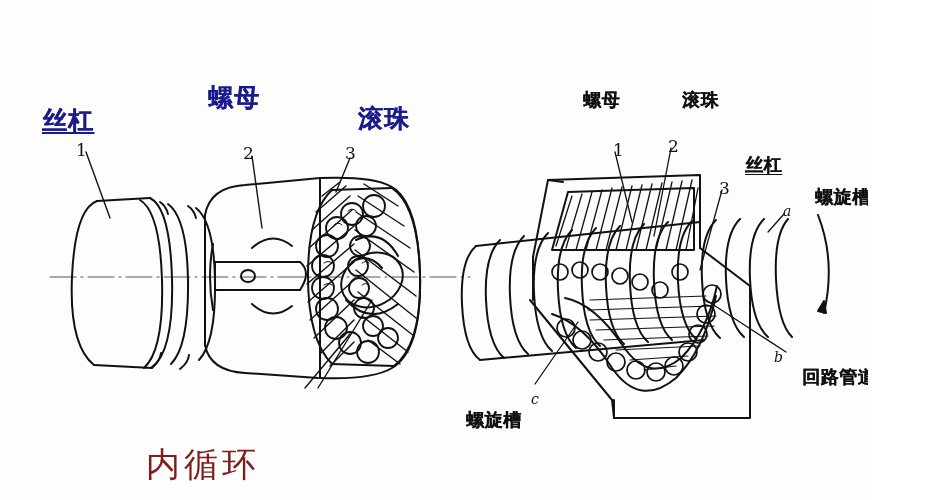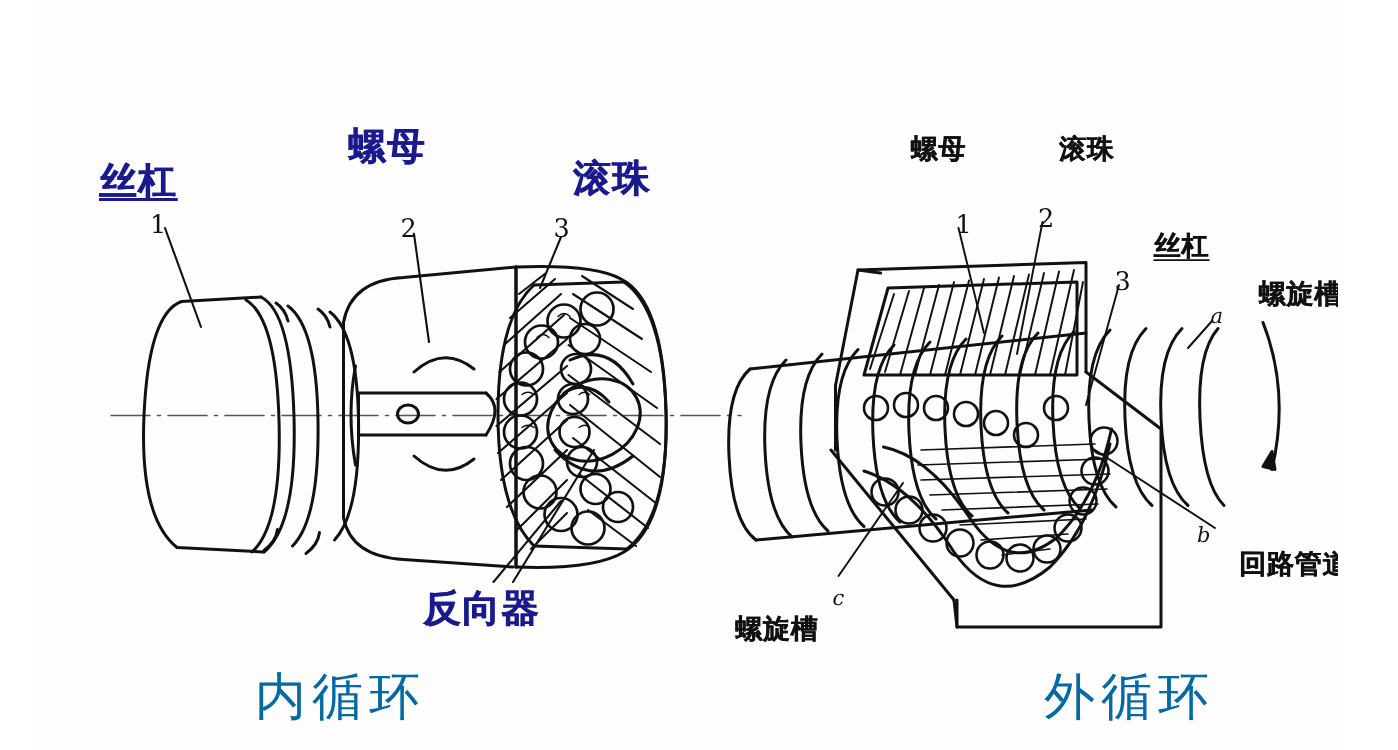--- a/index.html
+++ b/index.html
@@ -7,21 +7,20 @@
     margin: 0; padding: 0;
     background: #ffffff;
     font-family: "DejaVu Sans", "Liberation Sans", sans-serif;
   }
   #root {
     position: relative;
     width: 868px;
     height: 500px;
     background: #fdfdfd;
     overflow: hidden;
-    margin-left: 24px;
   }
   .lbl {
     position: absolute;
     white-space: nowrap;
     line-height: 1;
     font-weight: 700;
   }
   .lbl-blue {
     color: #1a1a8c;
     font-size: 25px;
@@ -29,21 +28,21 @@
     text-shadow: 0.5px 0 0 #1a1a8c;
   }
   .lbl-black {
     color: #101010;
     font-size: 18px;
     letter-spacing: 0.5px;
     text-shadow: 0.4px 0 0 #101010;
   }
   .caption {
     position: absolute;
-    color: #0369a1;
+    color: #7f1d1d;
     font-family: "DejaVu Serif", "Liberation Serif", serif;
     font-size: 34px;
     font-weight: 400;
     letter-spacing: 4px;
     white-space: nowrap;
   }
   .numtag {
     position: absolute;
     color: #111;
     font-family: "DejaVu Serif", "Liberation Serif", serif;
@@ -295,21 +294,20 @@
       </g>
     </g>
   </svg>
 
   <div class="lbl lbl-blue underline-txt" style="left:42px; top:108px;">丝杠</div>
 
   <div class="lbl lbl-blue" style="left:208px; top:85px;">螺母</div>
 
   <div class="lbl lbl-blue" style="left:358px; top:106px;">滚珠</div>
 
-  <div class="lbl lbl-blue" style="left:258px; top:393px;">反向器</div>
 
   <div class="numtag" style="left:76px; top:140px;">1</div>
   <div class="numtag" style="left:243px; top:143px;">2</div>
   <div class="numtag" style="left:345px; top:143px;">3</div>
 
   <div class="lbl lbl-black" style="left:583px; top:91px;">螺母</div>
 
   <div class="lbl lbl-black" style="left:682px; top:91px;">滚珠</div>
 
   <div class="lbl lbl-black underline-txt" style="left:745px; top:156px;">丝杠</div>
@@ -323,15 +321,14 @@
   <div class="numtag" style="left:613px; top:140px;">1</div>
   <div class="numtag" style="left:668px; top:136px;">2</div>
   <div class="numtag" style="left:719px; top:178px;">3</div>
 
   <div class="lettag" style="left:783px; top:203px;">a</div>
   <div class="lettag" style="left:774px; top:349px;">b</div>
   <div class="lettag" style="left:531px; top:391px;">c</div>
 
   <div class="caption" style="left:146px; top:442px;">内循环</div>
 
-  <div class="caption" style="left:672px; top:442px;">外循环</div>
 
 </div>
 
 </body></html>

